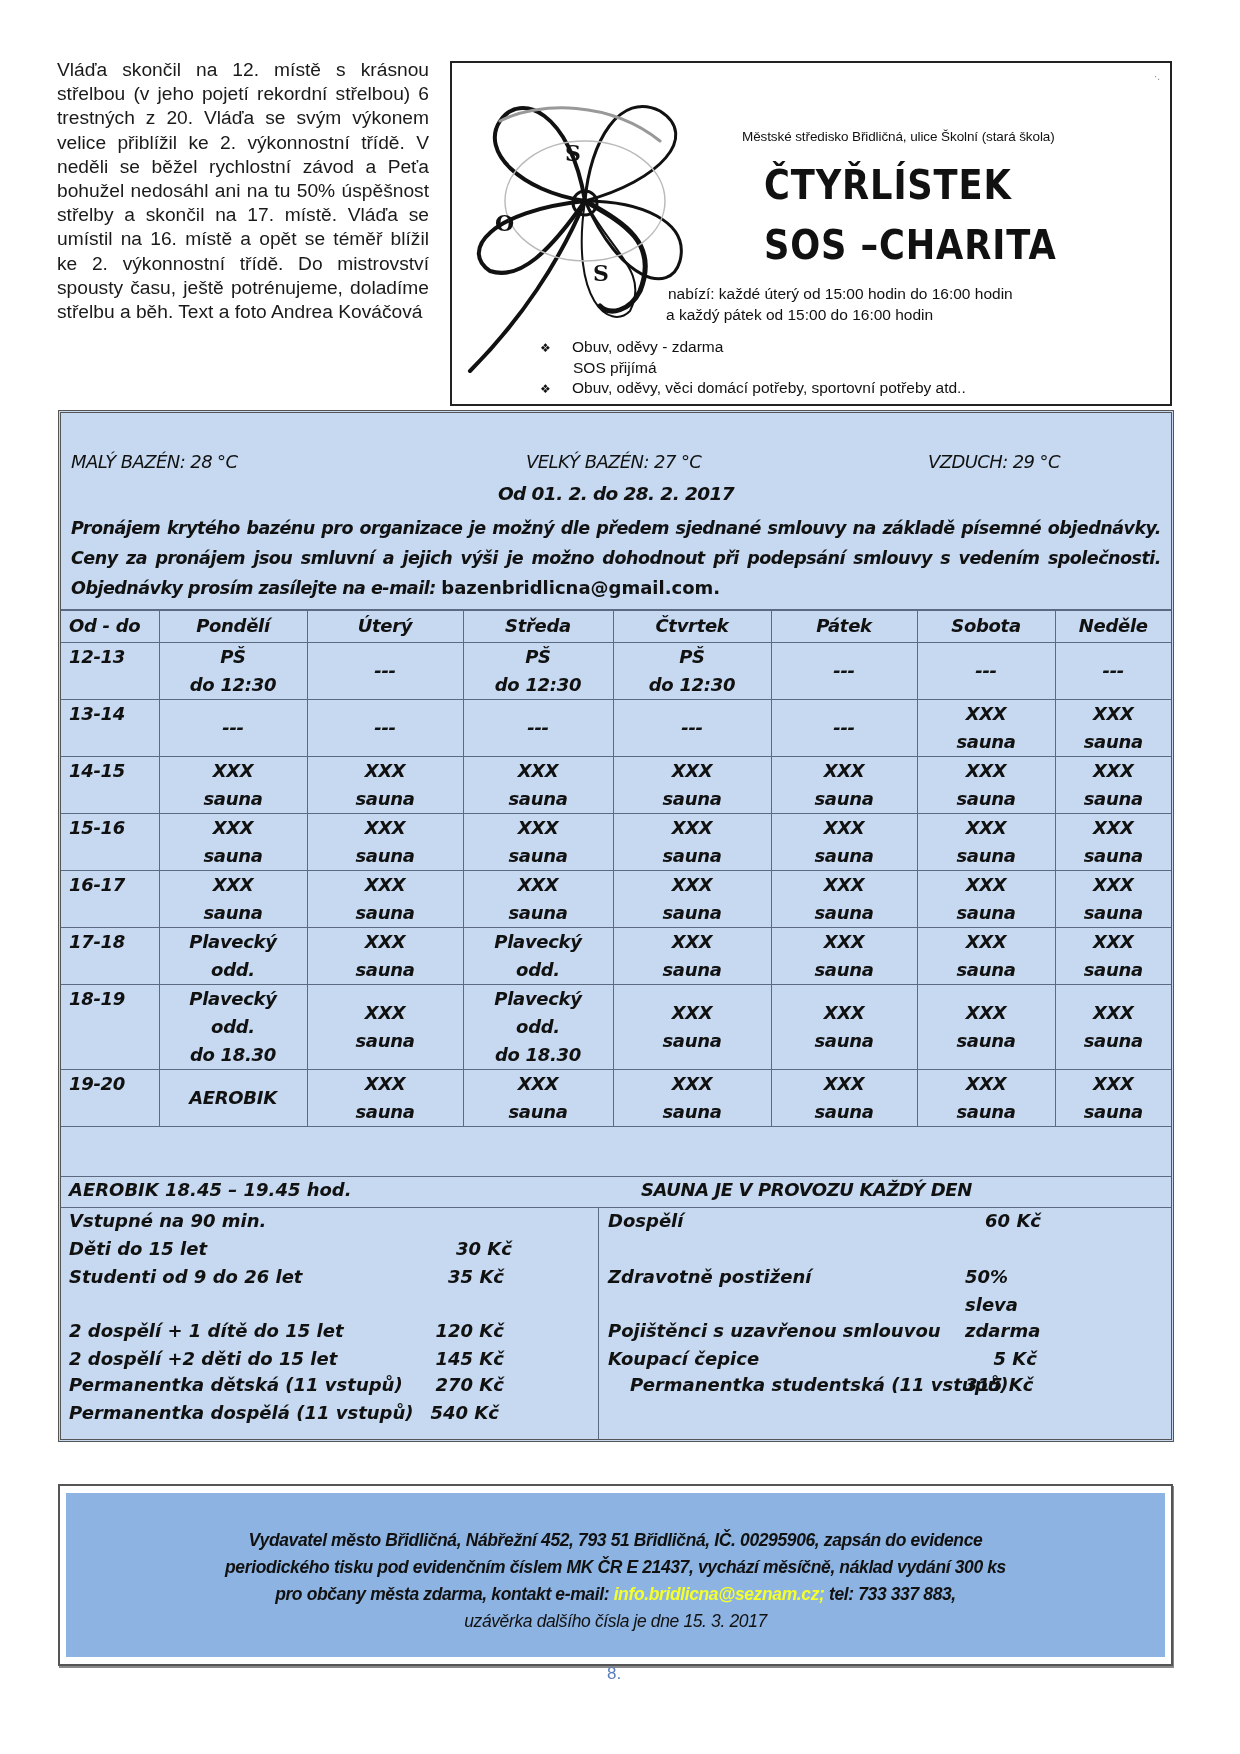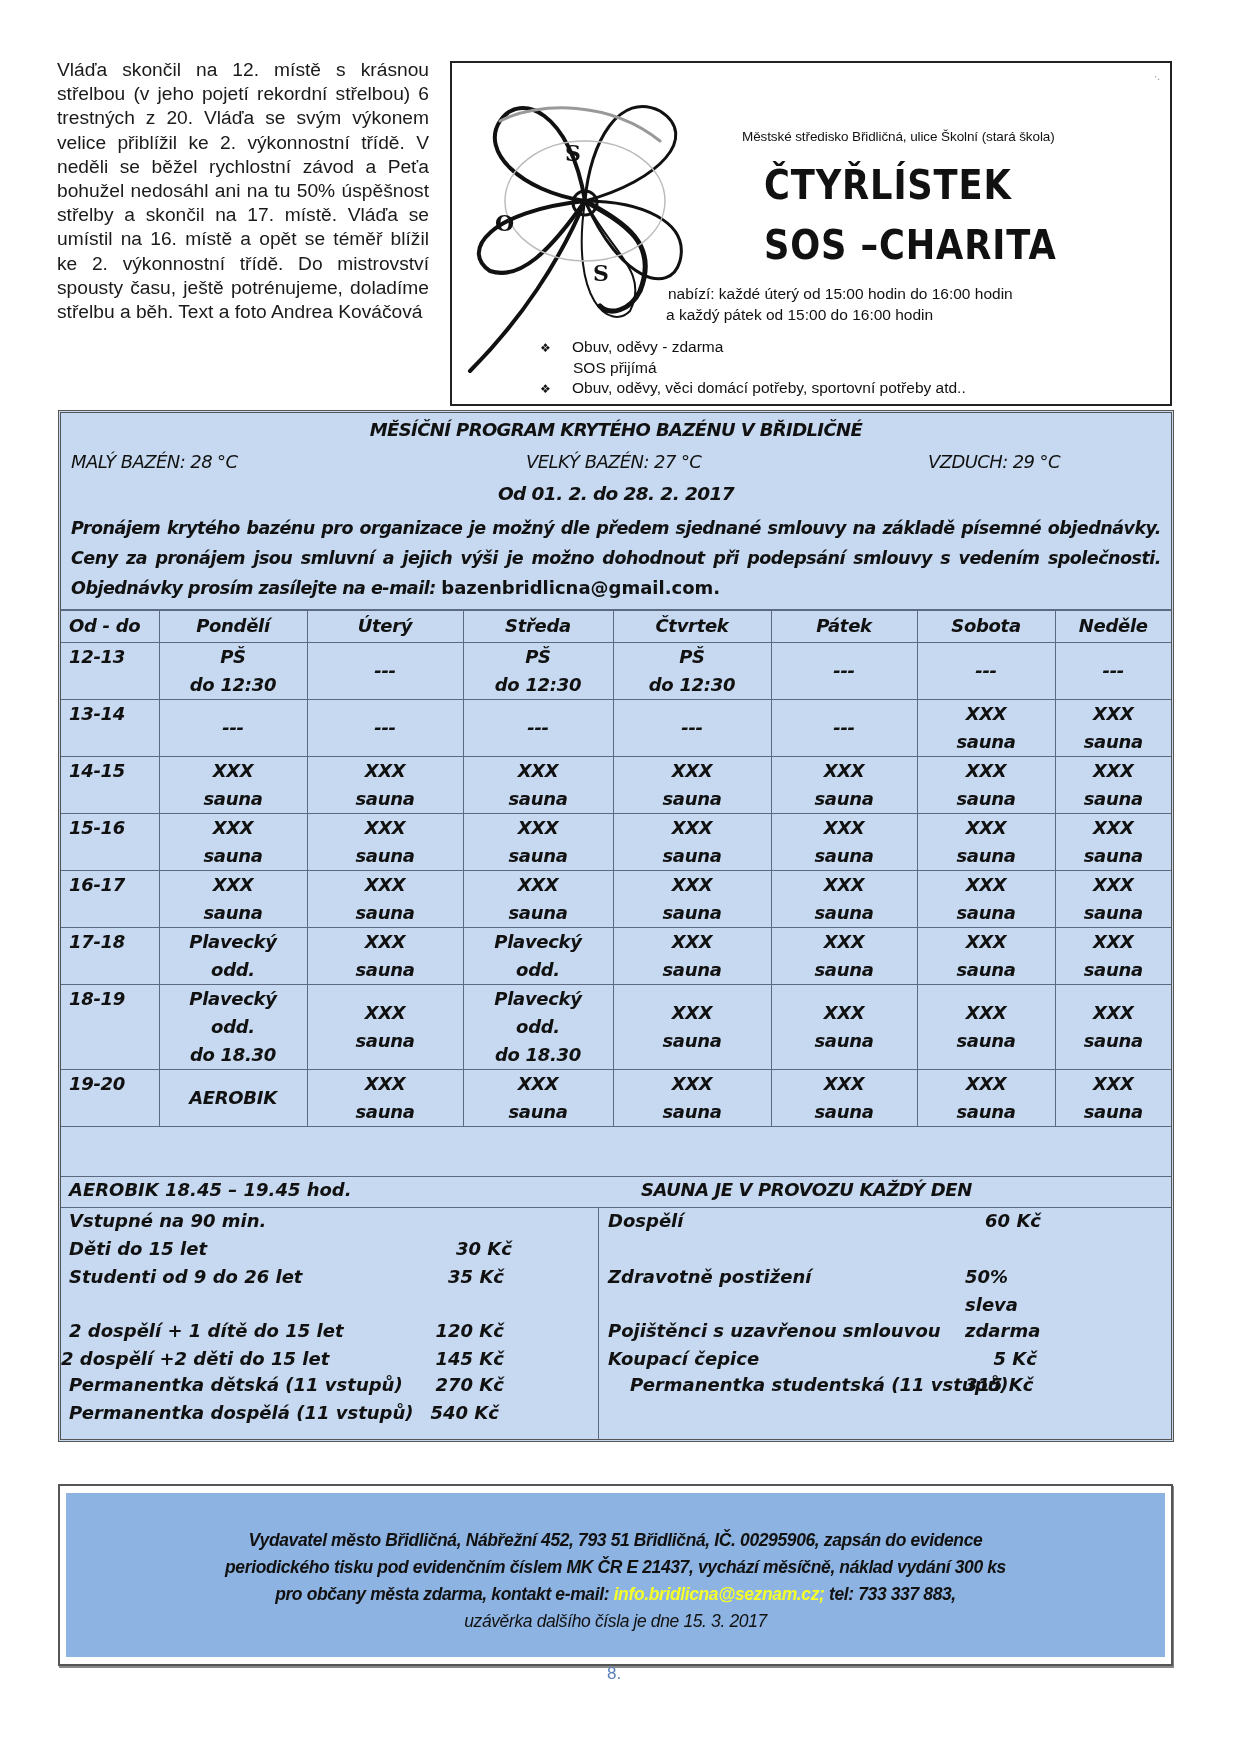--- a/index.html
+++ b/index.html
@@ -114,21 +114,20 @@
   <div class="ad-line b1">
     <span class="bullet">❖</span><span>Obuv, oděvy  -  zdarma</span>
   </div>
   <div class="ad-line b1b">SOS přijímá</div>
   <div class="ad-line b2">
     <span class="bullet">❖</span><span>Obuv, oděvy, věci domácí potřeby, sportovní potřeby atd..</span>
   </div>
 </div>
 
 <div class="pool">
-  <div class="ptitle">MĚSÍČNÍ PROGRAM KRYTÉHO BAZÉNU V BŘIDLIČNÉ</div>
   <div class="temp t1">MALÝ BAZÉN: 28 °C</div>
   <div class="temp t2">VELKÝ BAZÉN: 27 °C</div>
   <div class="temp t3">VZDUCH: 29 °C</div>
   <div class="period">Od 01. 2. do 28. 2. 2017</div>
   <div class="rental">
     <span>Pronájem krytého bazénu pro organizace je možný dle předem sjednané smlouvy na základě písemné objednávky. Ceny za pronájem jsou smluvní a jejich výši je možno dohodnout při podepsání smlouvy s vedením společnosti. Objednávky prosím zasílejte na e-mail: </span><span class="mail">bazenbridlicna@gmail.com.</span>
   </div>
 
   <table class="schedule">
     <colgroup>
@@ -405,21 +404,21 @@
   <div class="prices">
     <div class="divider"></div>
     <div class="lab" style="left:8px;top:2px">Vstupné na 90 min.</div>
 
     <div class="lab" style="left:8px;top:30px">Děti do 15 let</div>
     <div class="val" style="left:395px;top:30px;width:50px">30 Kč</div>
     <div class="lab" style="left:8px;top:58px">Studenti od 9 do 26 let</div>
     <div class="val" style="left:380px;top:58px;width:63px">35 Kč</div>
     <div class="lab" style="left:8px;top:112px">2 dospělí + 1 dítě do 15 let</div>
     <div class="val" style="left:370px;top:112px;width:73px">120 Kč</div>
-    <div class="lab" style="left:0;top:140px">2 dospělí +2 děti do 15 let</div>
+    <div class="lab" style="left:8px;top:140px">2 dospělí +2 děti do 15 let</div>
     <div class="val" style="left:370px;top:140px;width:73px">145 Kč</div>
     <div class="lab" style="left:8px;top:166px">Permanentka dětská (11 vstupů)</div>
     <div class="val" style="left:370px;top:166px;width:73px">270 Kč</div>
     <div class="lab" style="left:8px;top:194px">Permanentka dospělá (11 vstupů)</div>
     <div class="val" style="left:365px;top:194px;width:73px">540 Kč</div>
 
     <div class="lab" style="left:547px;top:2px">Dospělí</div>
     <div class="val" style="left:900px;top:2px;width:80px">60 Kč</div>
     <div class="lab" style="left:547px;top:58px">Zdravotně postižení</div>
     <div class="lab" style="left:904px;top:58px">50%</div>

